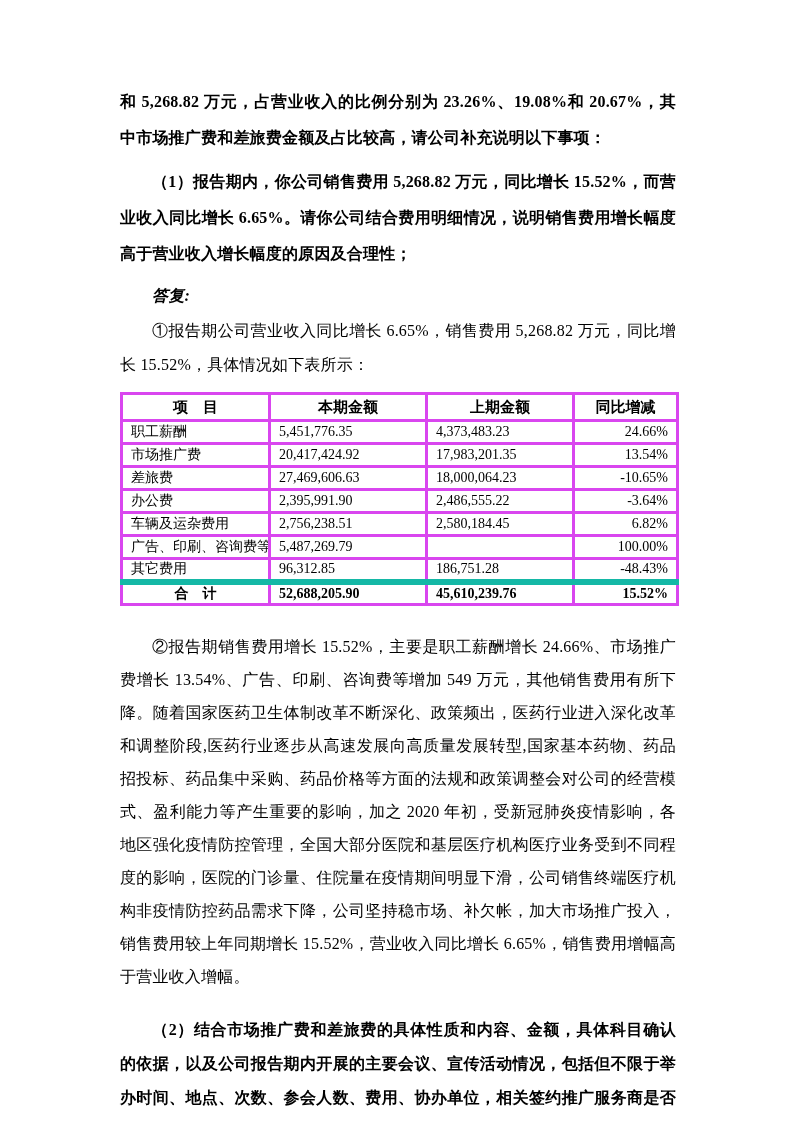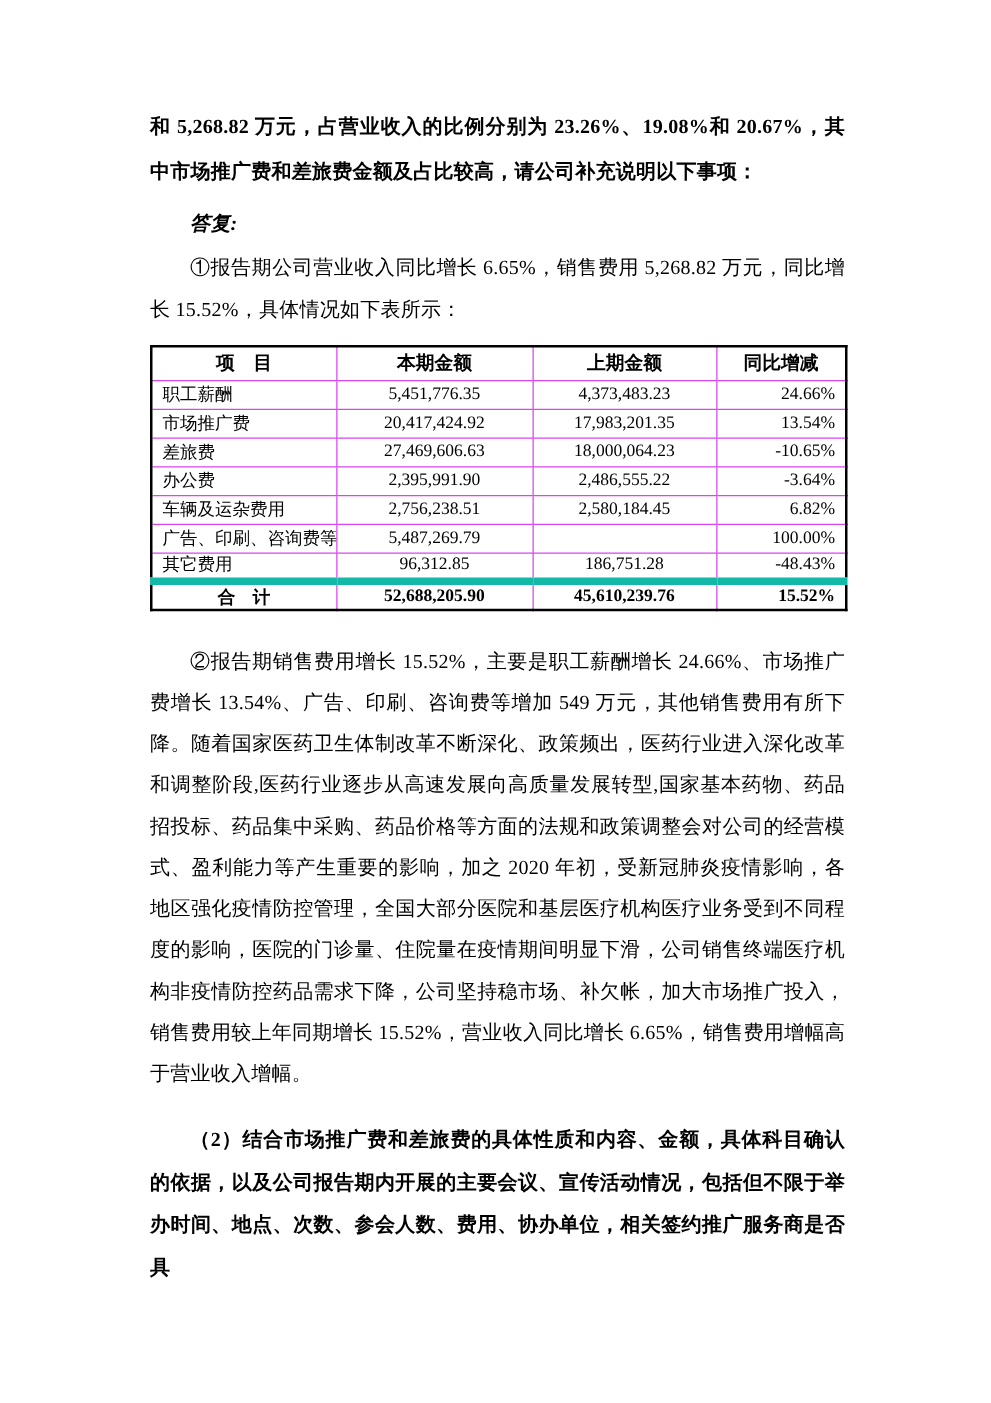--- a/index.html
+++ b/index.html
@@ -38,49 +38,50 @@
   .p-q2 { margin-top: 20px; line-height: 34px; }
 
   table.expense {
     margin-top: 10px;
     border-collapse: collapse;
     border: 2px solid #000;
     width: 556px;
     table-layout: fixed;
   }
   table.expense th, table.expense td {
-    border: 1px solid #d946ef;
+    border: 3px solid #d946ef;
     font-size: 14px;
     padding: 0 8px;
     height: 23px;
     overflow: hidden;
     white-space: nowrap;
   }
   table.expense th {
     font-size: 15px;
     font-weight: bold;
     text-align: center;
     height: 27px;
     padding: 0 2px;
   }
   td.c-item { text-align: left; padding-left: 6px; }
-  td.c-num  { text-align: center; padding-right: 9px; margin-left: 17px; }
+  td.c-num  { text-align: left; padding-right: 9px; margin-left: 17px; }
   td.c-pct  { text-align: right; padding-right: 8px; }
   tr.total-row td { font-weight: bold; border-top: 6px solid #14b8a6; }
   tr.total-row td.c-item { text-align: center; }
 
   .after-table { margin-top: 24px; }
 </style>
 </head>
 <body>
 
 <div class="page">
 
   <p class="para bold">和 5,268.82 万元，占营业收入的比例分别为 23.26%、19.08%和 20.67%，其中市场推广费和差旅费金额及占比较高，请公司补充说明以下事项：</p>
 
+  <p class="para bold indent p-q1">（1）报告期内，你公司销售费用 5,268.82 万元，同比增长 15.52%，而营业收入同比增长 6.65%。请你公司结合费用明细情况，说明销售费用增长幅度高于营业收入增长幅度的原因及合理性；</p>
 
   <p class="para indent reply">答复:</p>
 
   <p class="para indent p-a1">①报告期公司营业收入同比增长 6.65%，销售费用 5,268.82 万元，同比增长 15.52%，具体情况如下表所示：</p>
 
   <table class="expense">
     <colgroup>
       <col style="width:148px">
       <col style="width:157px">
       <col style="width:147px">

